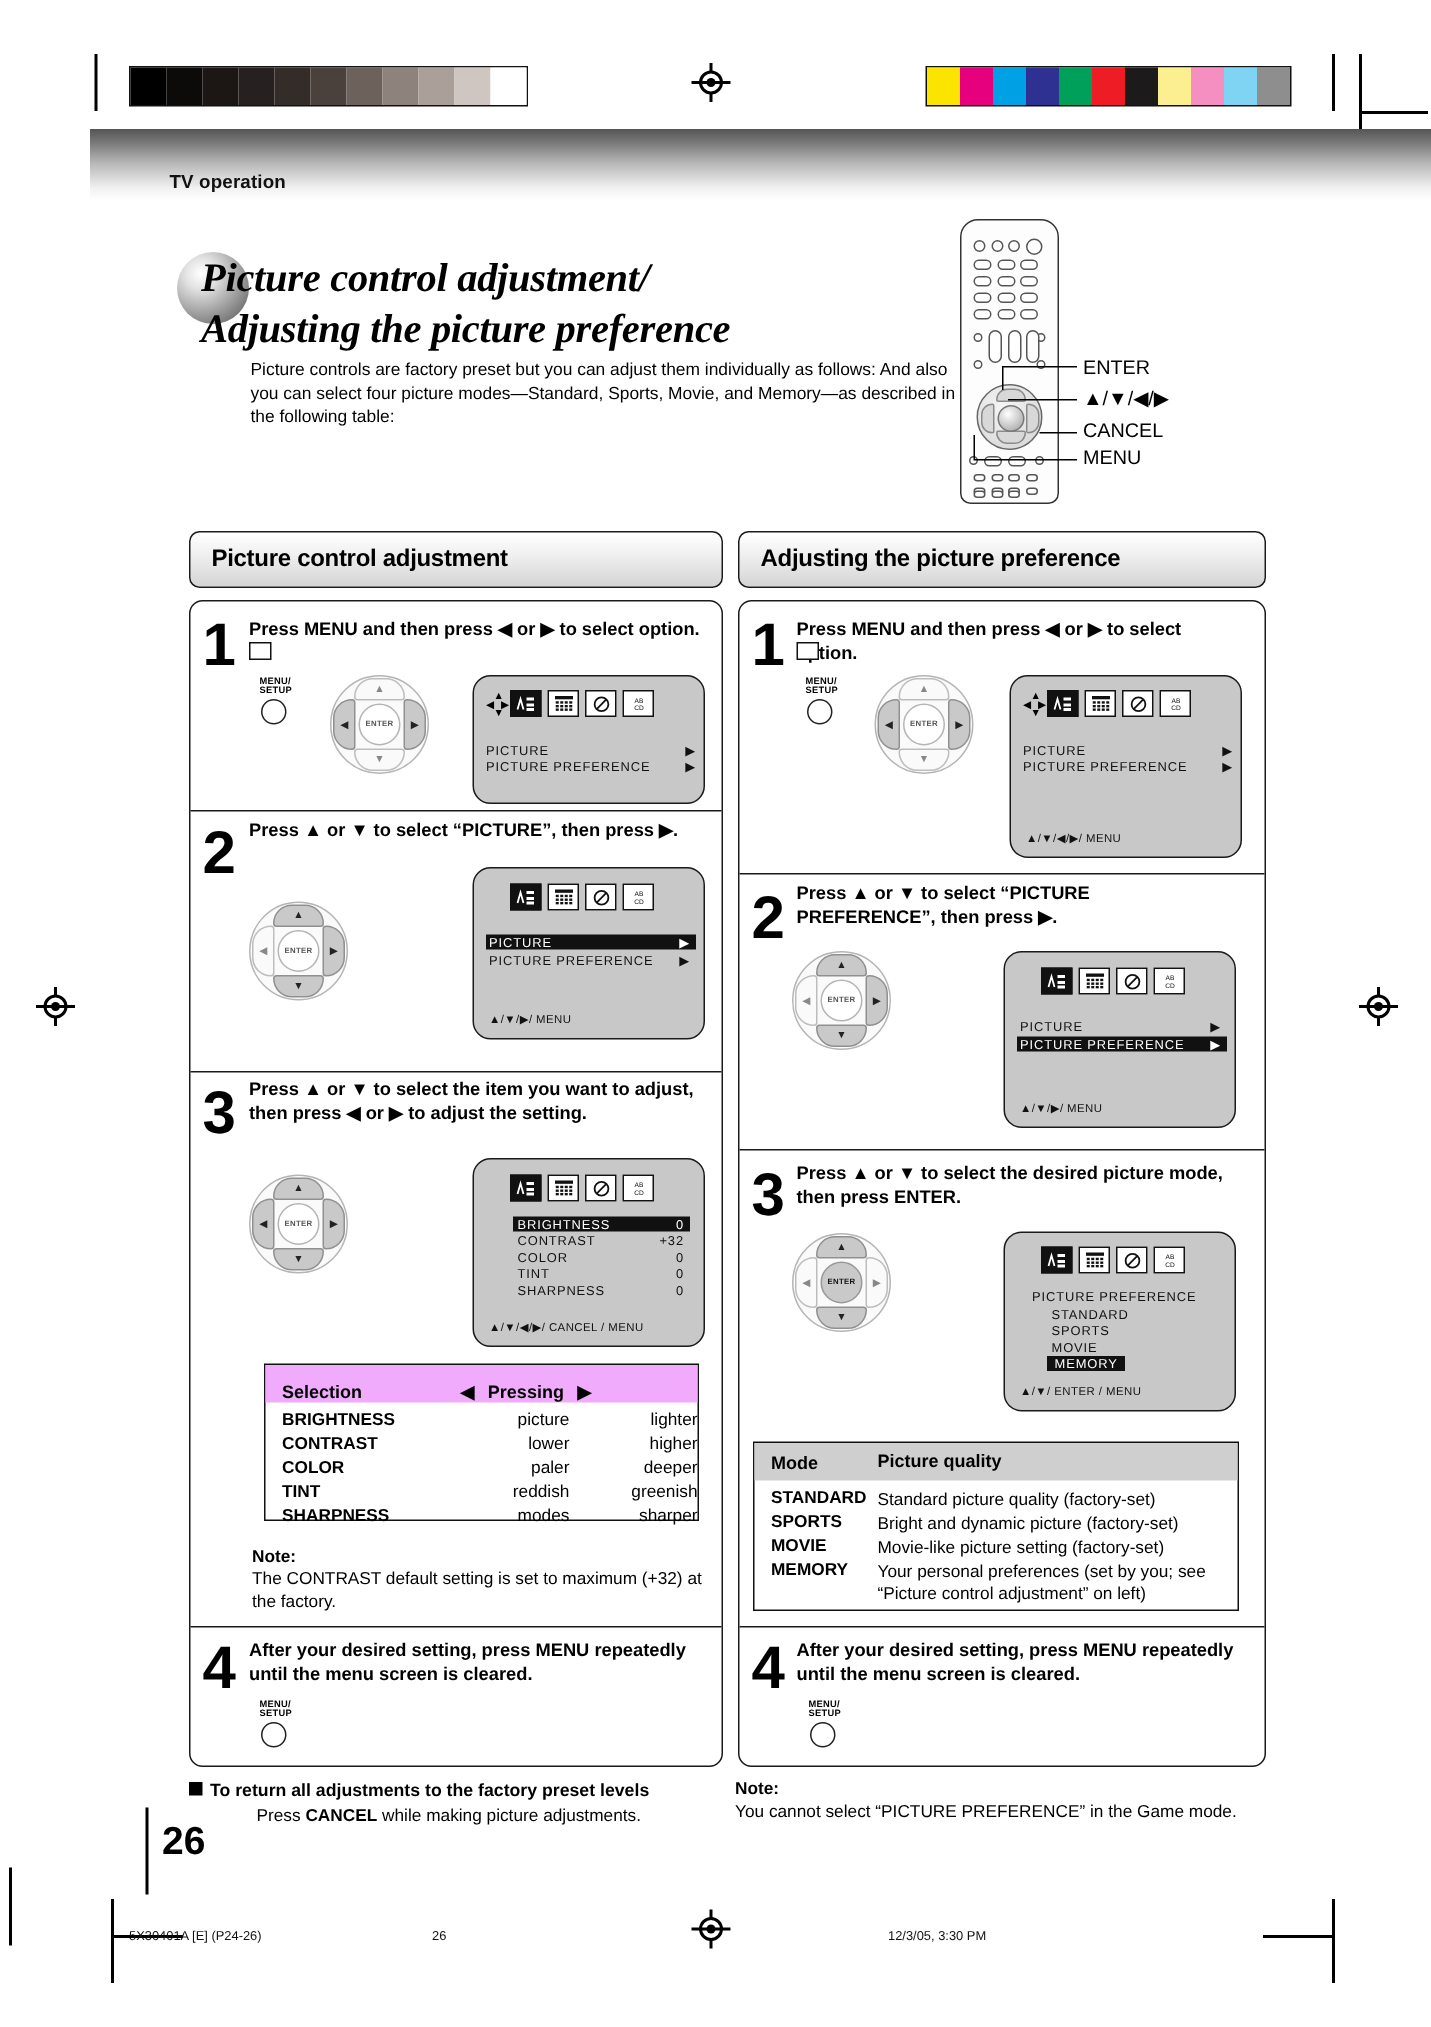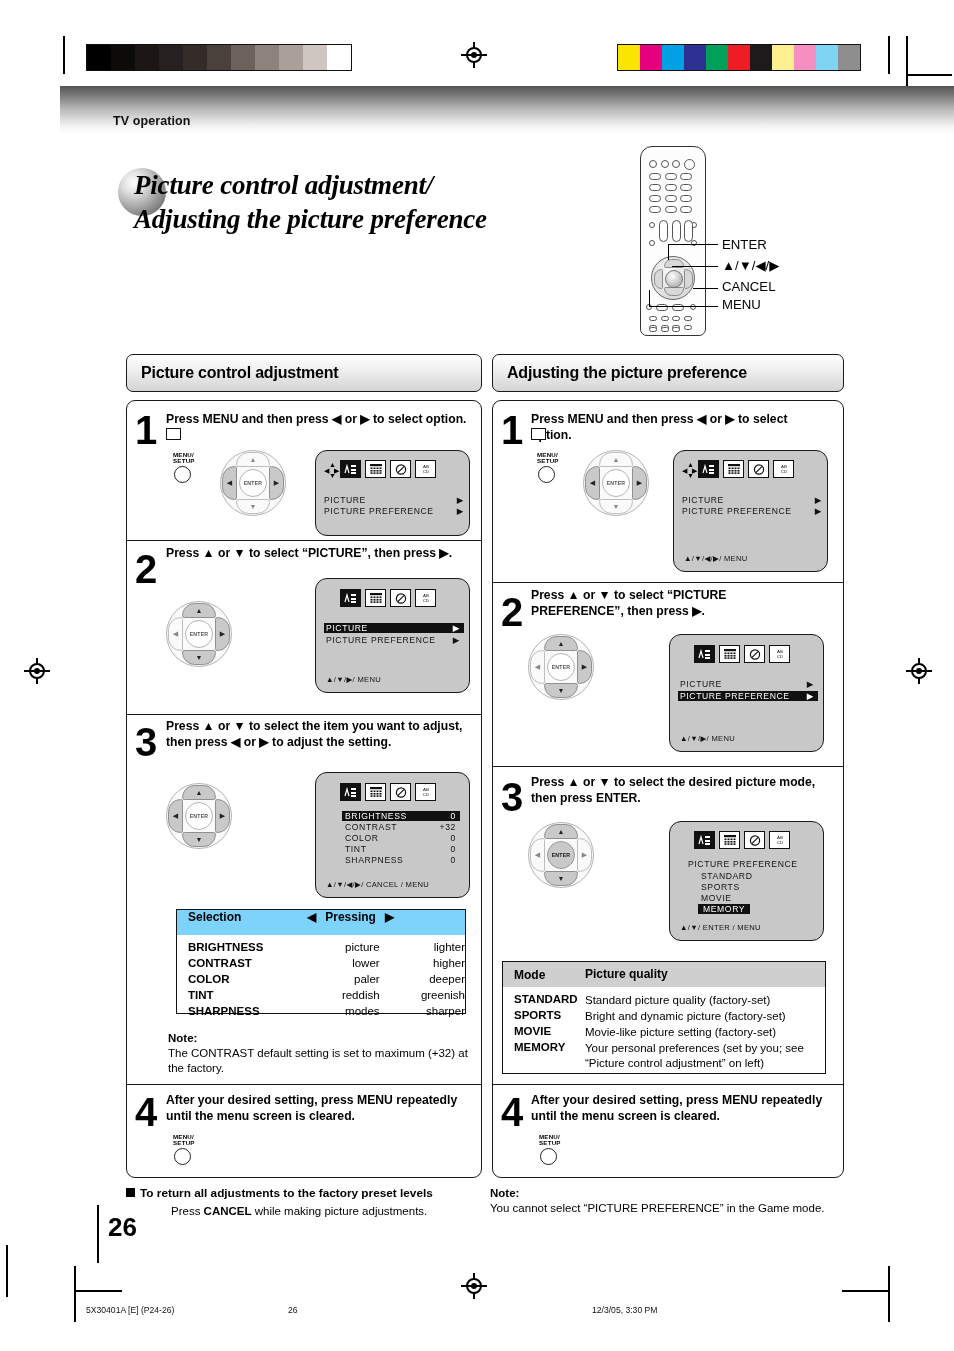--- a/index.html
+++ b/index.html
@@ -166,21 +166,21 @@
     position:absolute; font-size:8.6px; color:#111; letter-spacing:0.6px;
     display:flex; align-items:center; white-space:nowrap;
   }
   .osd .row.hl { background:#111; color:#fff; }
   .osd .hint {
     position:absolute; font-size:7.6px; color:#111; letter-spacing:0.3px;
   }
 
   
   .dtable { position:absolute; border:1.6px solid #111; background:#fff; }
-  .dtable .thead { background:#7dd3fc; display:flex; align-items:flex-start; height:25px; }
+  .dtable .thead { background:#f0abfc; display:flex; align-items:flex-end; height:25px; }
   .dtable .thead .c1 { font-size:12px; font-weight:bold; padding-left:11px; }
   .dtable .trow { display:flex; align-items:baseline; height:16px; }
   .dtable .c-sel { width:108px; padding-left:11px; font-size:11.5px; font-weight:bold; }
   .dtable .c-l { width:96px; text-align:right; font-size:11.5px; }
   .dtable .c-r { width:86px; text-align:right; font-size:11.5px; }
 
   .mtable { position:absolute; border:1.6px solid #111; background:#fff; }
   .mtable .thead { background:#cfcfcf; display:flex; align-items:center; height:25px; }
   .mtable .thead .m1 { width:82px; padding-left:11px; font-size:12px; font-weight:bold; }
   .mtable .thead .m2 { font-size:12px; font-weight:bold; }
@@ -189,21 +189,21 @@
   .mtable .m2 { font-size:11.5px; line-height:14.6px; }
 
   .sqbullet { display:inline-block; width:9px; height:9px; background:#000; margin-right:5px; }
 
   .pagenum {
     position:absolute; left:108px; top:1212px;
     font-size:26px; font-weight:bold; color:#000;
   }
   .pagerule { position:absolute; left:97px; top:1205px; width:1.6px; height:58px; background:#000; }
 
-  .footmeta { position:absolute; font-size:8.6px; color:#111;margin-top:20px; }
+  .footmeta { position:absolute; font-size:8.6px; color:#111; }
 </style>
 </head>
 <body>
 
 <div class="page">
 
   <div class="reg" style="left:461px;top:42px;">
       <i></i>
     </div>
   <div class="reg" style="left:24px;top:658px;">
@@ -254,20 +254,21 @@
       <div style="background: rgb(142, 142, 142);"></div>
     </div>
 
   <div class="headband-top"></div>
   <div class="headband"></div>
   <div class="headtext">TV operation</div>
 
   <div class="ball"></div>
   <div class="title1">Picture control adjustment/</div>
   <div class="title2">Adjusting the picture preference</div>
+  <div class="intro">Picture controls are factory preset but you can adjust them individually as follows: And also you can select four picture modes—Standard, Sports, Movie, and Memory—as described in the following table:</div>
 
   <div class="remote">
     <div class="rbody"></div>
     <div class="rkeyrow" style="left:9px;top:14px;">
       <div class="rkey circ"></div>
         <div class="rkey circ"></div>
         <div class="rkey circ"></div>
       <div class="rkey circ" style="width:11px;height:11px;margin-top:-1.5px;"></div>
     </div>
     <div class="rkeyrow" style="left:9px;top:27px;">

